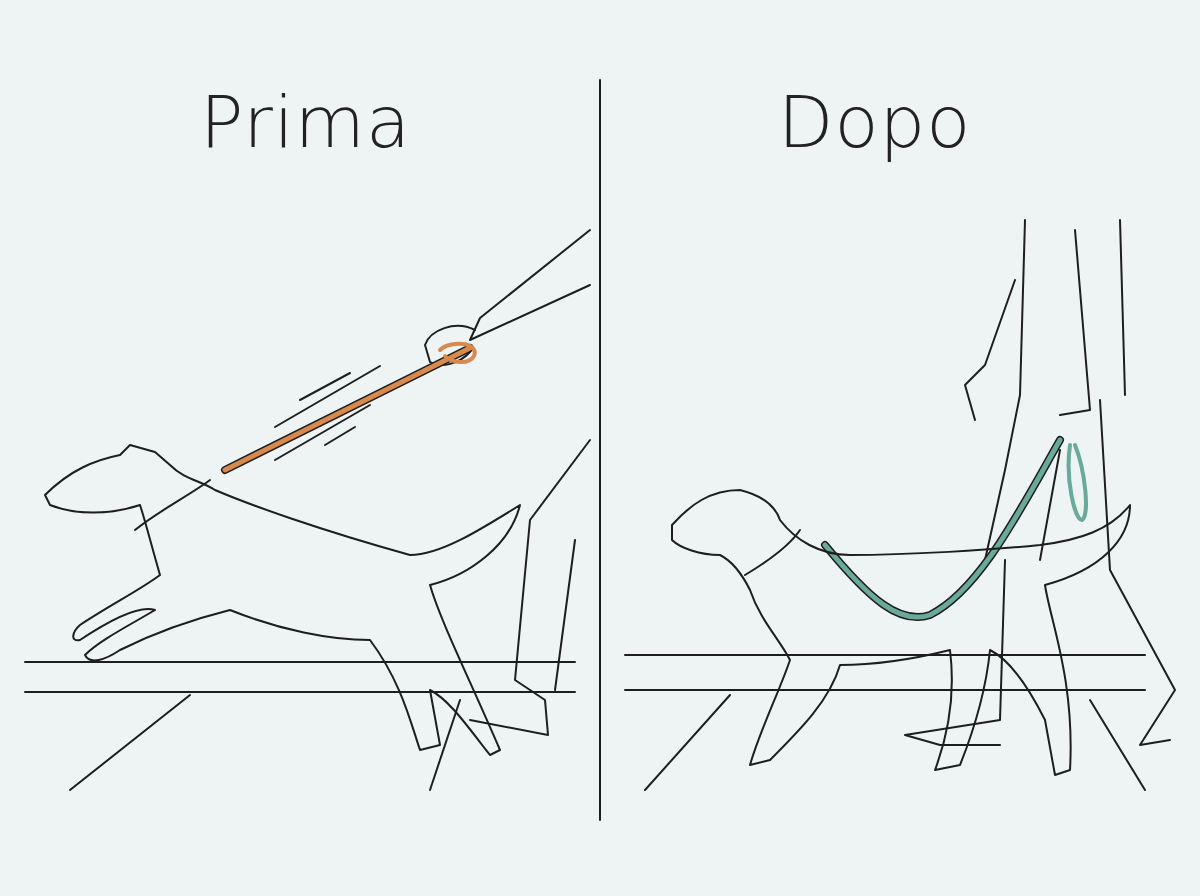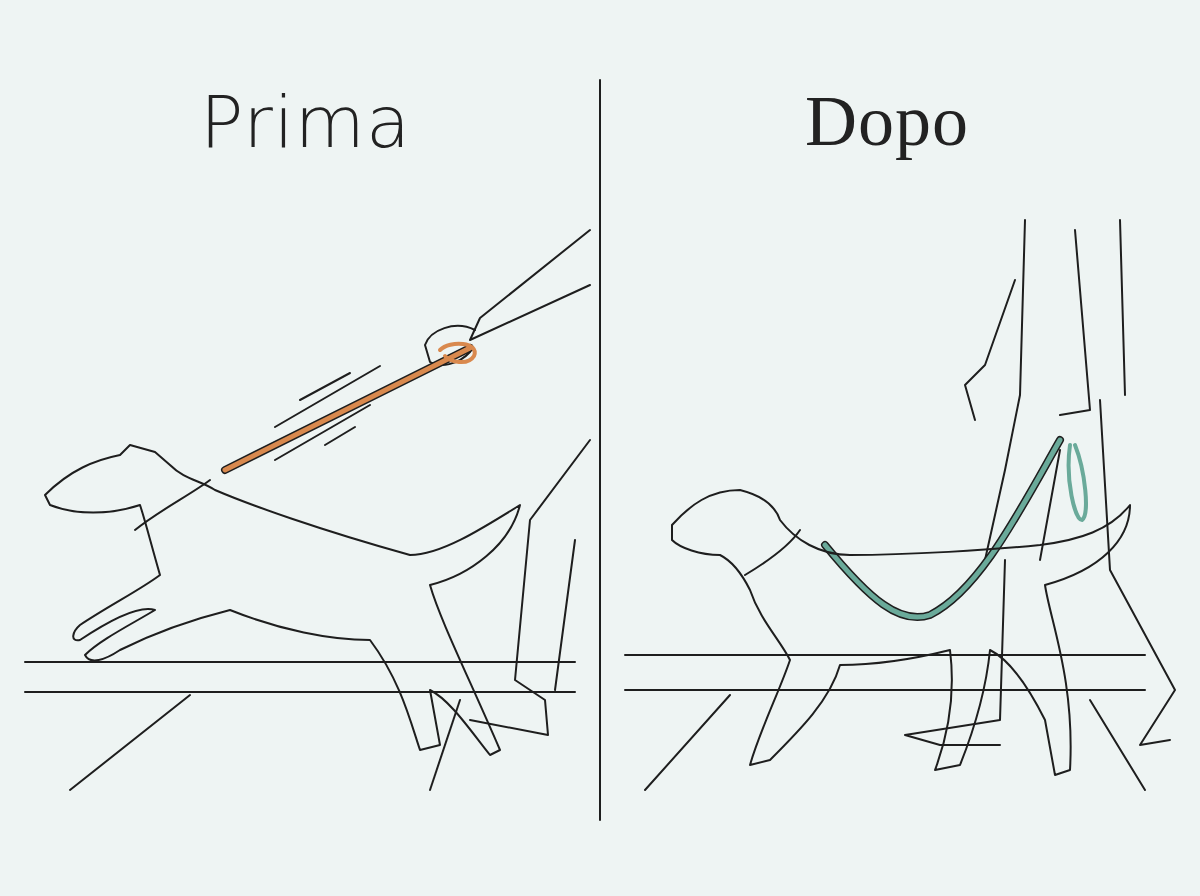--- a/index.html
+++ b/index.html
@@ -1,20 +1,20 @@
 <!DOCTYPE html>
 <html><head>
 <meta charset="utf-8">
 <style>
   html, body { margin:0; padding:0; }
   body { width:1200px; height:896px; background:#eef4f3; position:relative; overflow:hidden;
          font-family: "DejaVu Sans", sans-serif; }
   .title { position:absolute; top:80px; font-size:72px; color:#222; font-weight:300; letter-spacing:1px; }
   #title-left { left:200px;text-align:center; }
-  #title-right { left:805px;font-family:Liberation Serif, serif; }
+  #title-right { left:778px; }
   svg { position:absolute; left:0; top:0; }
 </style>
 </head>
 <body>
 
 <div class="title" id="title-left">Prima</div>
 <div class="title" id="title-right">Dopo</div>
 
 <svg width="1200" height="896" viewBox="0 0 1200 896" fill="none" stroke="#1e1e1e" stroke-width="2" stroke-linecap="round" stroke-linejoin="round">
 

